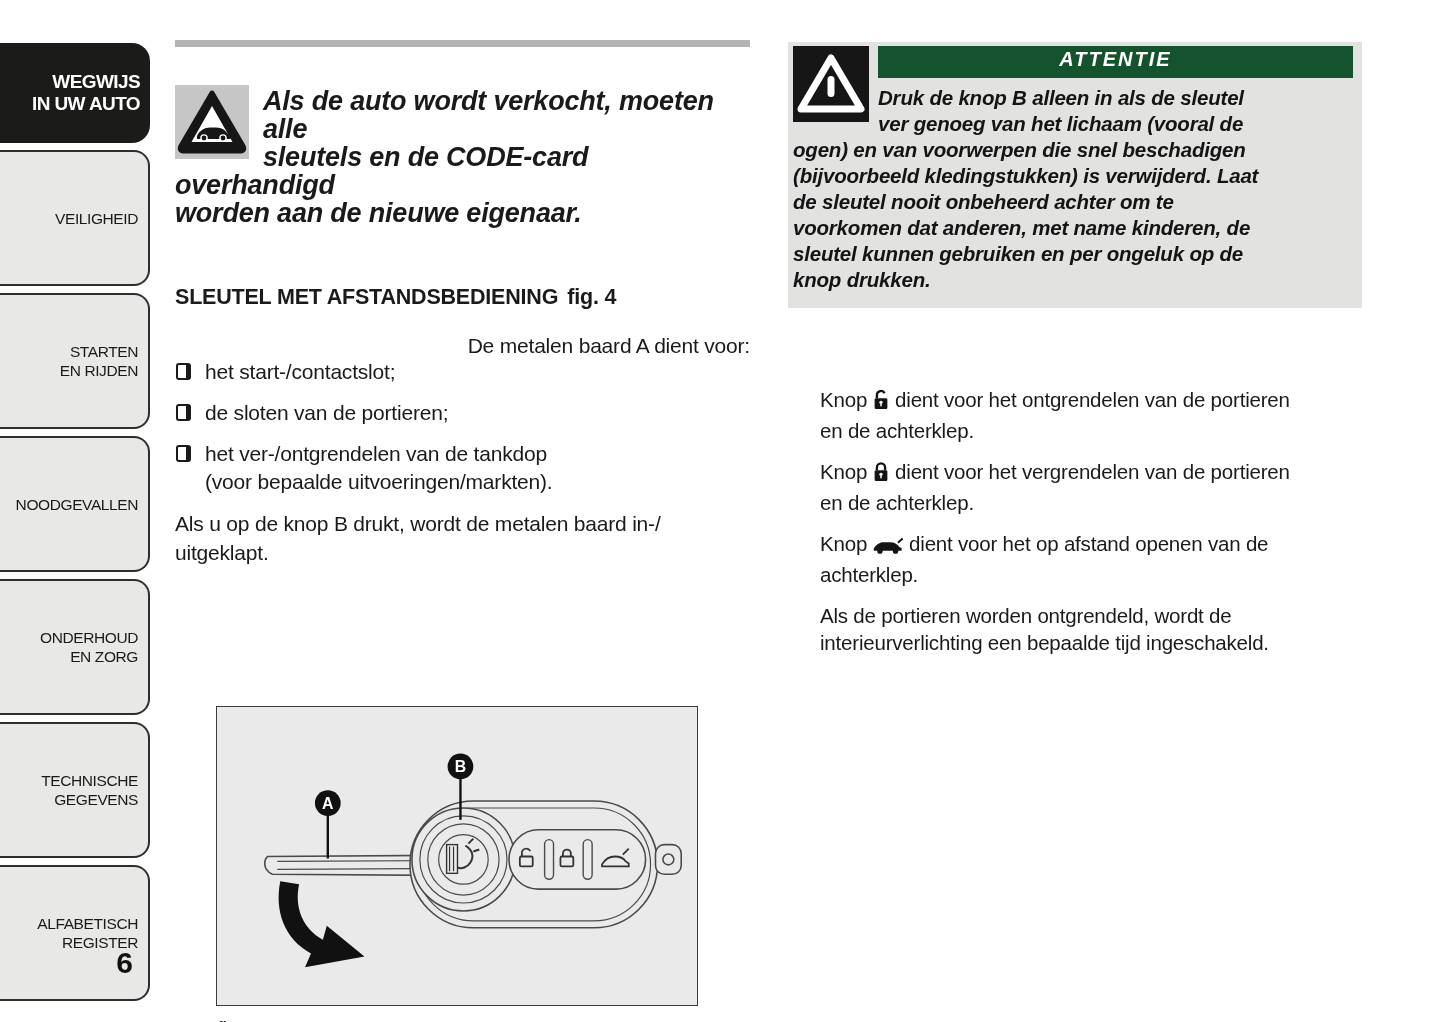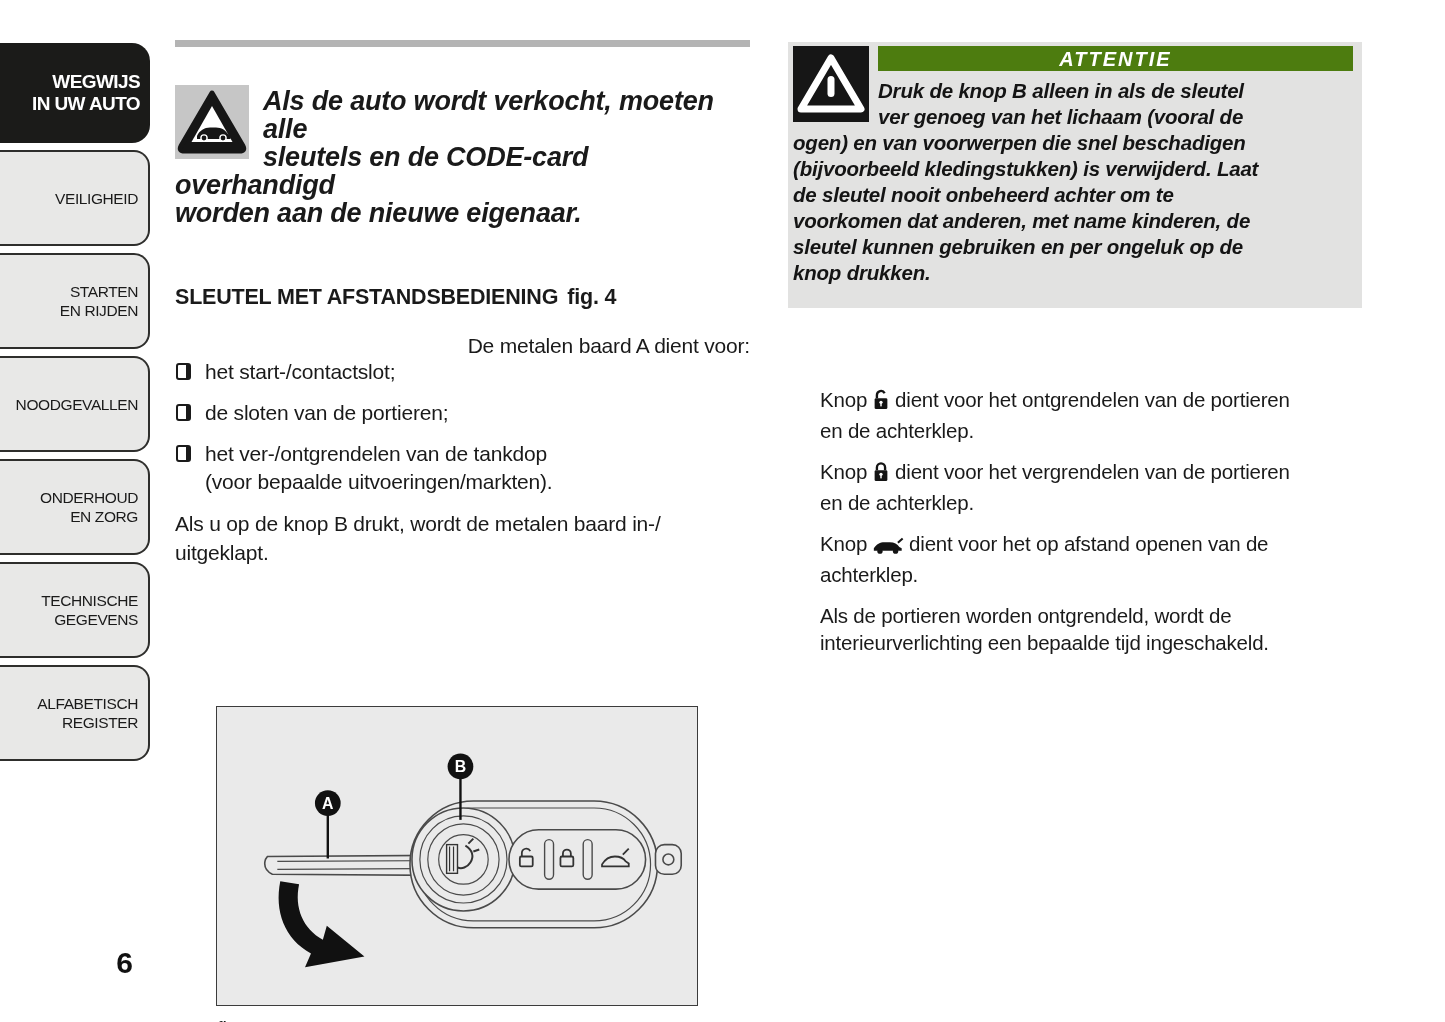--- a/index.html
+++ b/index.html
@@ -13,21 +13,21 @@
   .sidebar { position:absolute; left:0; top:43px; width:150px; }
   .tab-active {
     height:100px; background:#1b1b19; color:#ffffff;
     border-radius:0 18px 18px 0;
     display:flex; align-items:center; justify-content:flex-end;
     padding-right:10px; text-align:right;
     font-weight:bold; font-size:19px; line-height:22px;
     letter-spacing:-0.6px; white-space:pre-line;
   }
   .tab {
-    height:96px; background:#e8e8e7;
+    height:136px; background:#e8e8e7;
     border:2px solid #2e2e2c; border-left:none;
     border-radius:0 16px 16px 0; margin-top:7px;
     display:flex; align-items:center; justify-content:flex-end;
     padding-right:10px; text-align:right;
     font-size:15.5px; line-height:19px; letter-spacing:-0.4px;
     white-space:pre-line; color:#1a1a1a; cursor:pointer;
   }
   .page-number {
     position:absolute; left:0; top:946px; width:133px;
     text-align:right; font-size:30px; font-weight:bold; color:#111;
@@ -58,21 +58,21 @@
   .figure-box { width:482px; height:300px; background:#eaeaea; border:1.5px solid #3c3c3c; }
   .figure-caption-row { display:flex; justify-content:space-between; margin-top:6px; }
   .fig-caption { font-size:20px; margin-left:1px; margin-top:6px; }
   .fig-code { font-size:13.5px; font-weight:bold; color:#0f766e;margin-top:36px; }
 
   
   .right-col { position:absolute; left:788px; top:42px; width:574px; }
   .attention-box { background:#e2e2e1; padding:4px 9px 12px 5px; min-height:266px; }
   .attn-icon { float:left; width:76px; height:76px; margin:0 9px 4px 0; }
   .attn-header {
-    height:25px; background:#4d7c0f; margin-left:85px; margin-bottom:7px;
+    height:32px; background:#14532d; margin-left:85px; margin-bottom:7px;
     color:#fff; font-weight:bold; font-style:italic; font-size:20px;
     line-height:27px; text-align:center; letter-spacing:2px;
   }
   .attn-body {
     font-weight:bold; font-style:italic; font-size:20.5px; line-height:26px;
     white-space:pre-line; letter-spacing:-0.2px; color:#141414;
   }
   .knop-section { margin-top:78px;margin-left:32px; }
   .knop-para { font-size:20.5px; line-height:27px; margin-bottom:14px; letter-spacing:-0.2px; }
   .knop-text { white-space:pre-line; }

